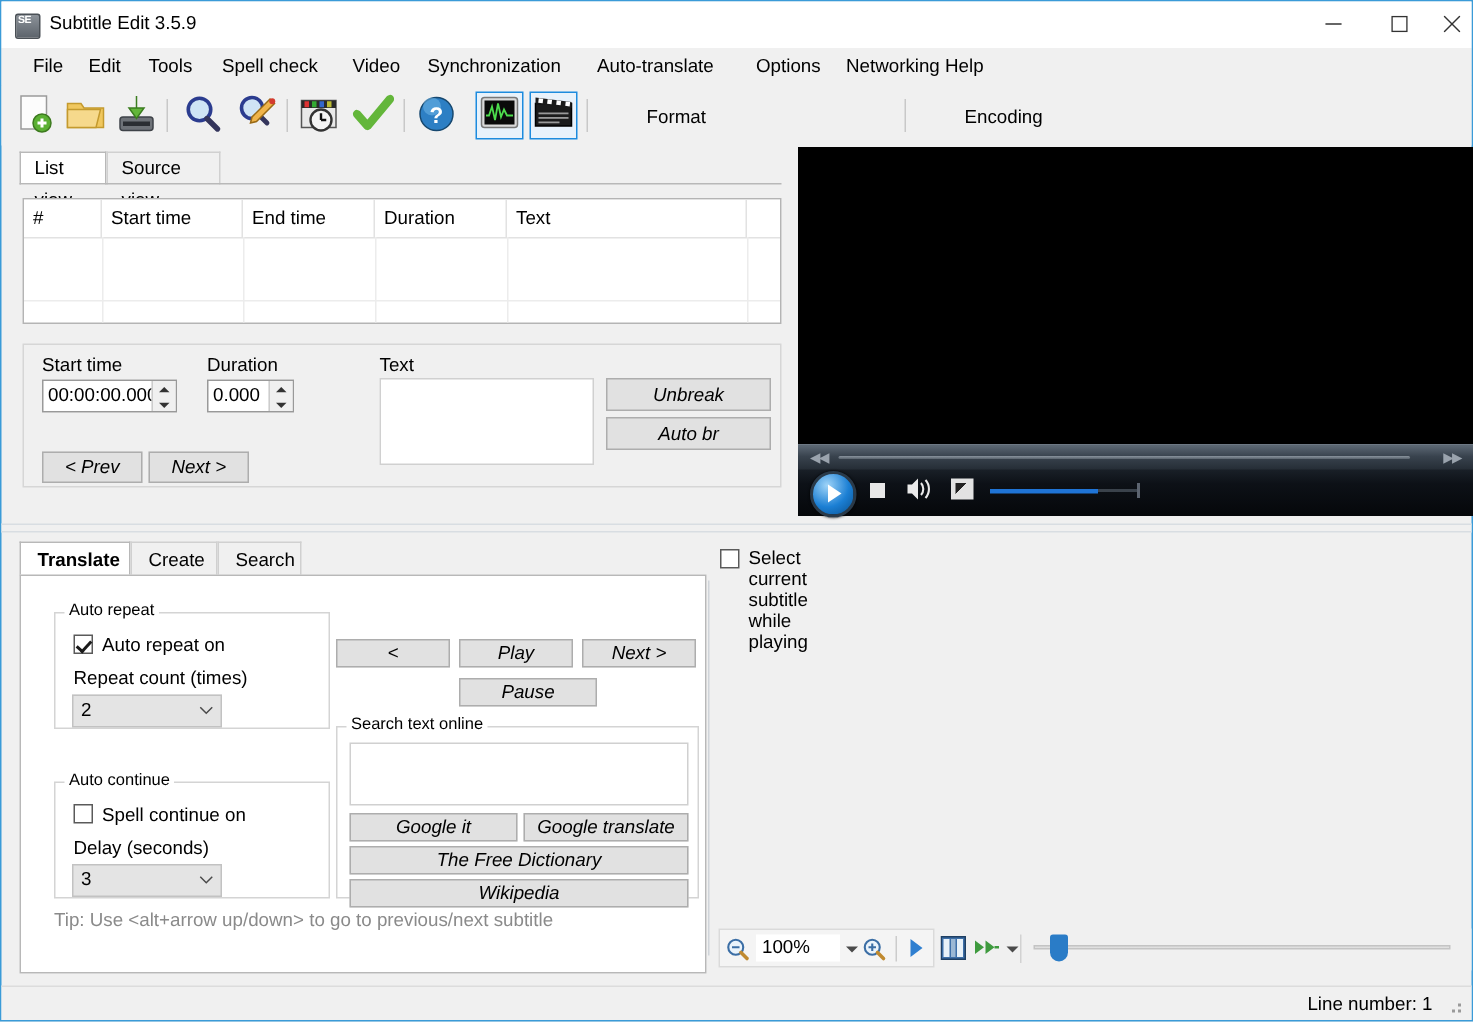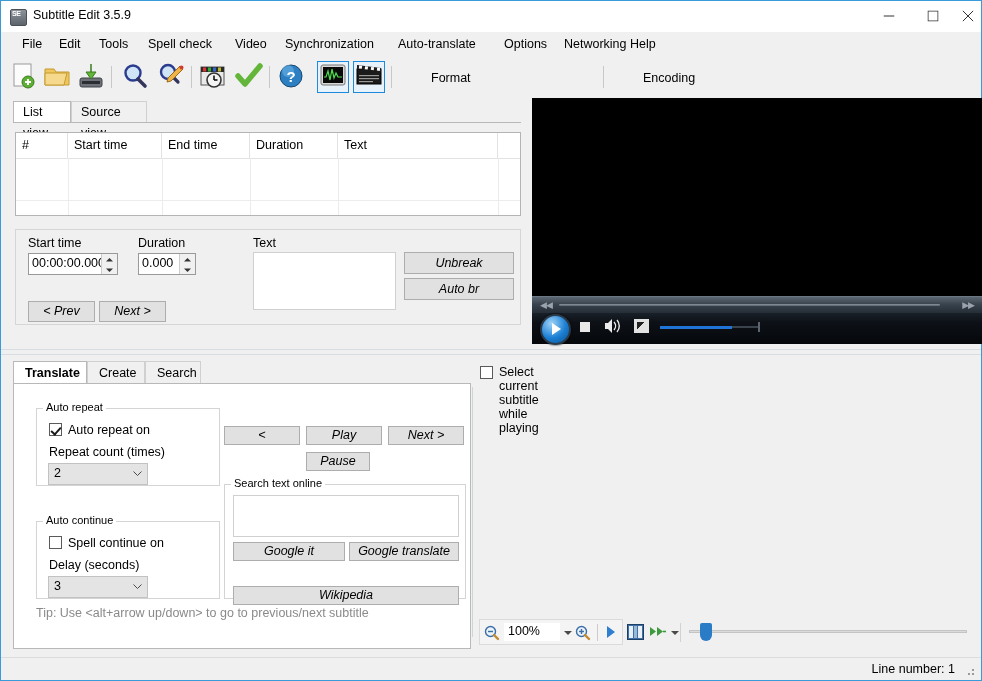--- a/index.html
+++ b/index.html
@@ -409,27 +409,28 @@
           <span class="dv">3</span>
           <svg class="combo-arrow" viewBox="0 0 9 6">
               <path d="M0.5 0.5L4.5 4.5L8.5 0.5" fill="none" stroke="#4a4a4a"></path>
             </svg>
         </div>
       </div>
 
       <div class="btn clip" style="left:210px;top:42px;width:76px;height:19px;line-height:17px">&lt;</div>
       <div class="btn clip" style="left:292px;top:42px;width:76px;height:19px;line-height:17px">Play</div>
       <div class="btn clip" style="left:374px;top:42px;width:76px;height:19px;line-height:17px">Next &gt;</div>
-      <div class="btn clip" style="left:292px;top:68px;width:64px;height:19px;line-height:17px">Pause</div>
+      <div class="btn clip" style="left:292px;top:68px;width:92px;height:19px;line-height:17px">Pause</div>
 
       <div class="grp" style="left:210px;top:100px;width:242px;height:115px">
         <span class="grp-t">Search text online</span>
         <div class="txtarea" style="left:8px;top:10px;width:226px;height:42px"></div>
         <div class="btn clip" style="left:8px;top:57px;width:112px;height:19px;line-height:17px">Google it</div>
         <div class="btn clip" style="left:124px;top:57px;width:110px;height:19px;line-height:17px">Google translate</div>
+        <div class="btn clip" style="left:8px;top:79px;width:226px;height:19px;line-height:17px">The Free Dictionary</div>
         <div class="btn clip" style="left:8px;top:101px;width:226px;height:19px;line-height:17px">Wikipedia</div>
       </div>
 
       <div class="tip" style="left:22px;top:222px">Tip: Use &lt;alt+arrow up/down&gt; to go to previous/next subtitle</div>
     </div>
   </div>
 
   <div class="wf-check">
     <div class="cb" style="left:0;top:1px"></div>
     <div class="cb-lb" style="left:19px;top:0px">Select current subtitle while playing</div>

